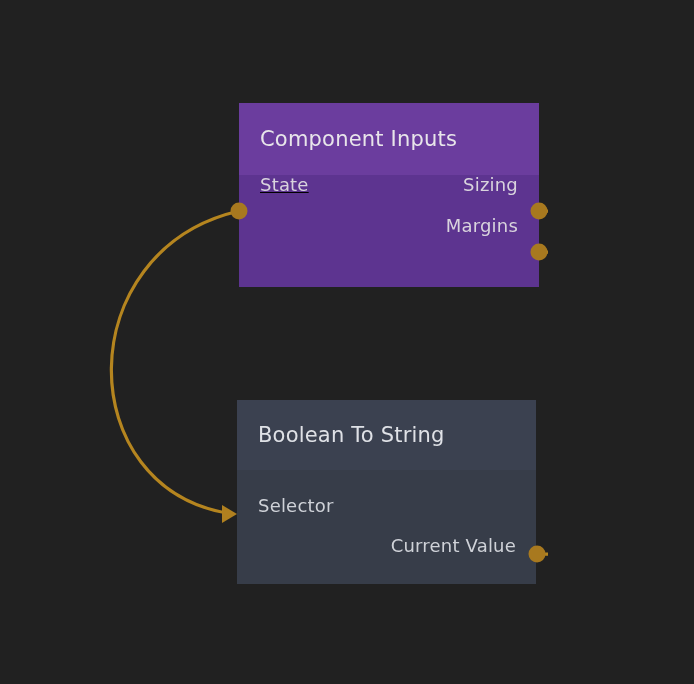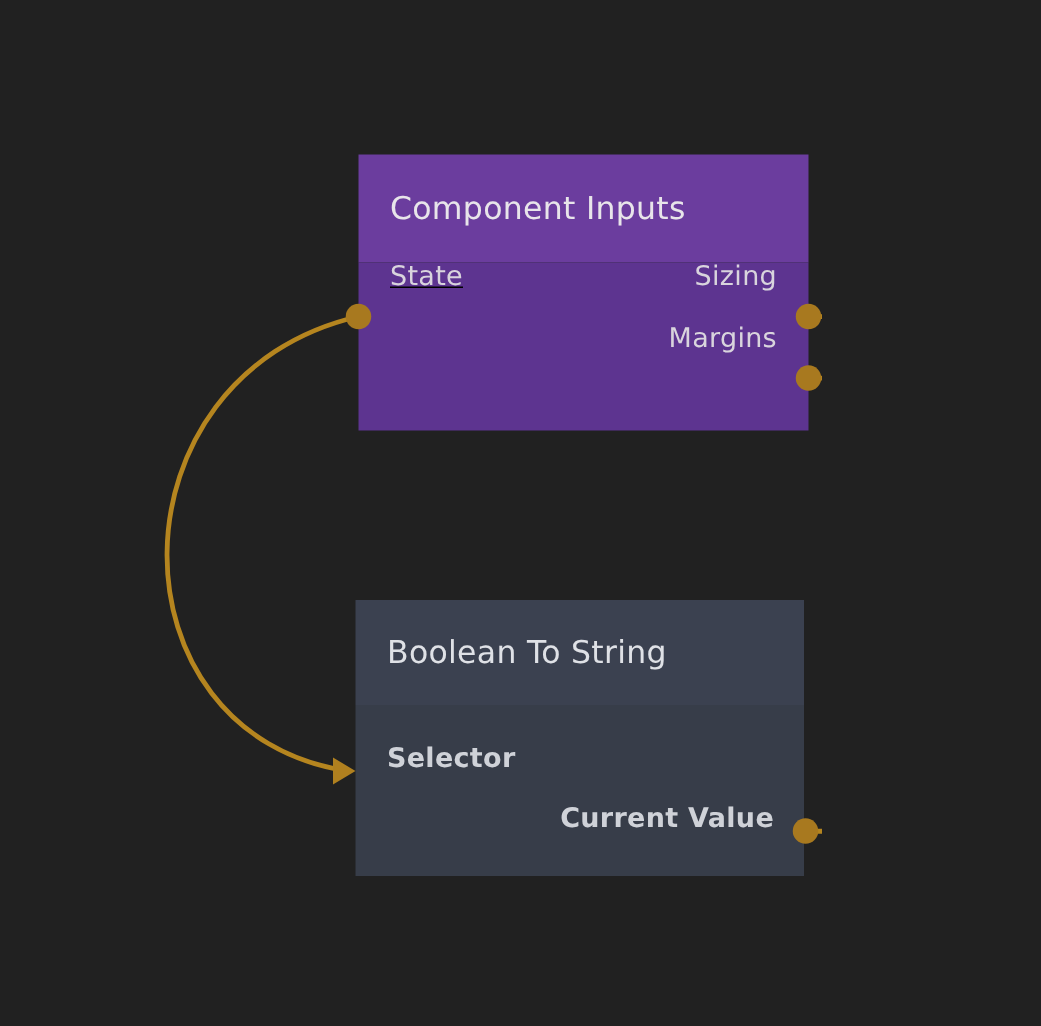--- a/index.html
+++ b/index.html
@@ -114,21 +114,20 @@
     height: 70px;
     background: #3b4150;
     padding-left: 21px;
   }
   #node-boolean-to-string .node-header .node-title {
     color: #dfe1e6;
   }
   #node-boolean-to-string .node-body {
     height: 114px;
     background: #373d49;
-    font-weight: bold;
   }
   #node-boolean-to-string .port-label {
     color: #cfd2d8;
   }
   #bts-port-selector {
     top: 22px;
     padding-left: 21px;
   }
   #bts-port-current-value {
     top: 62px;

